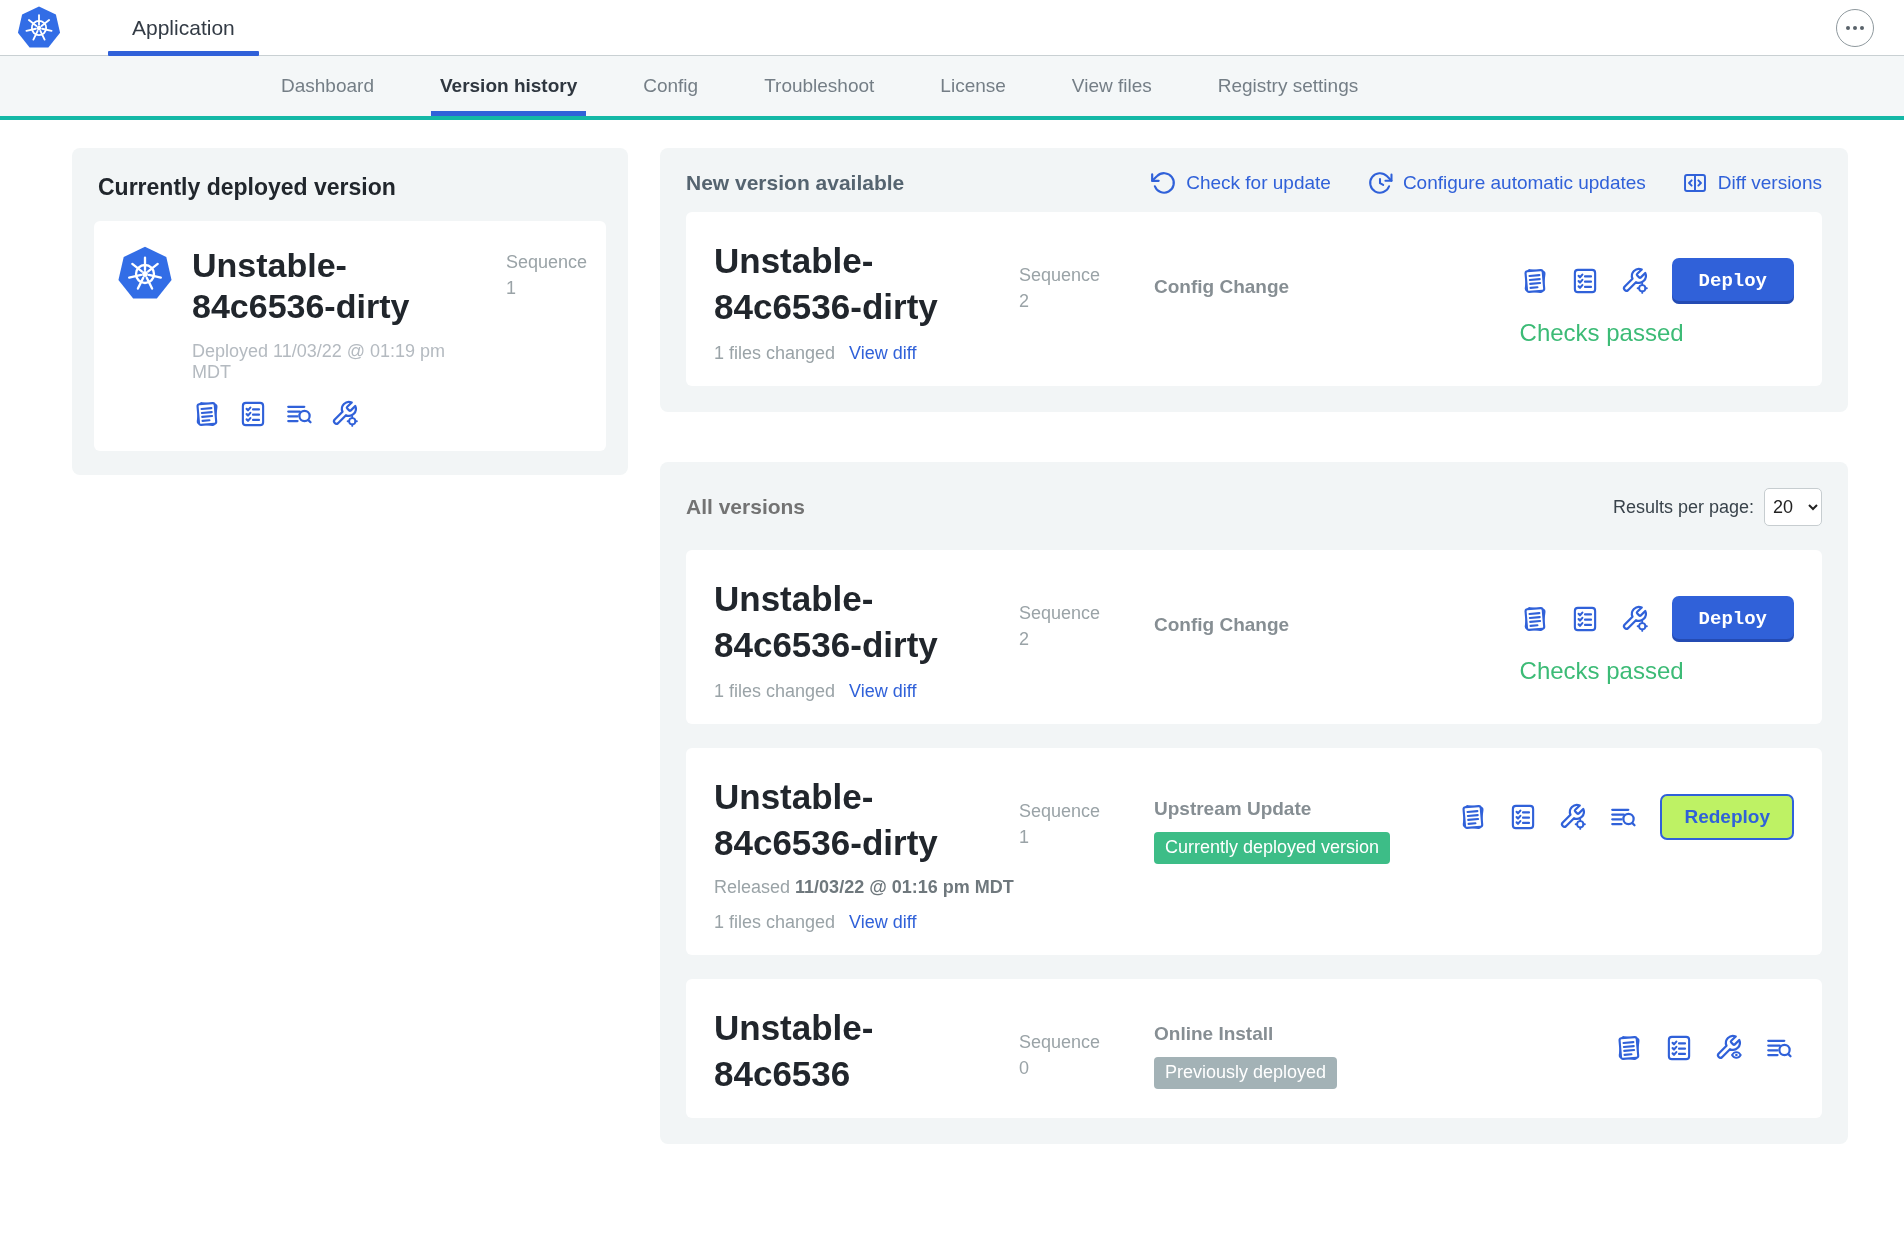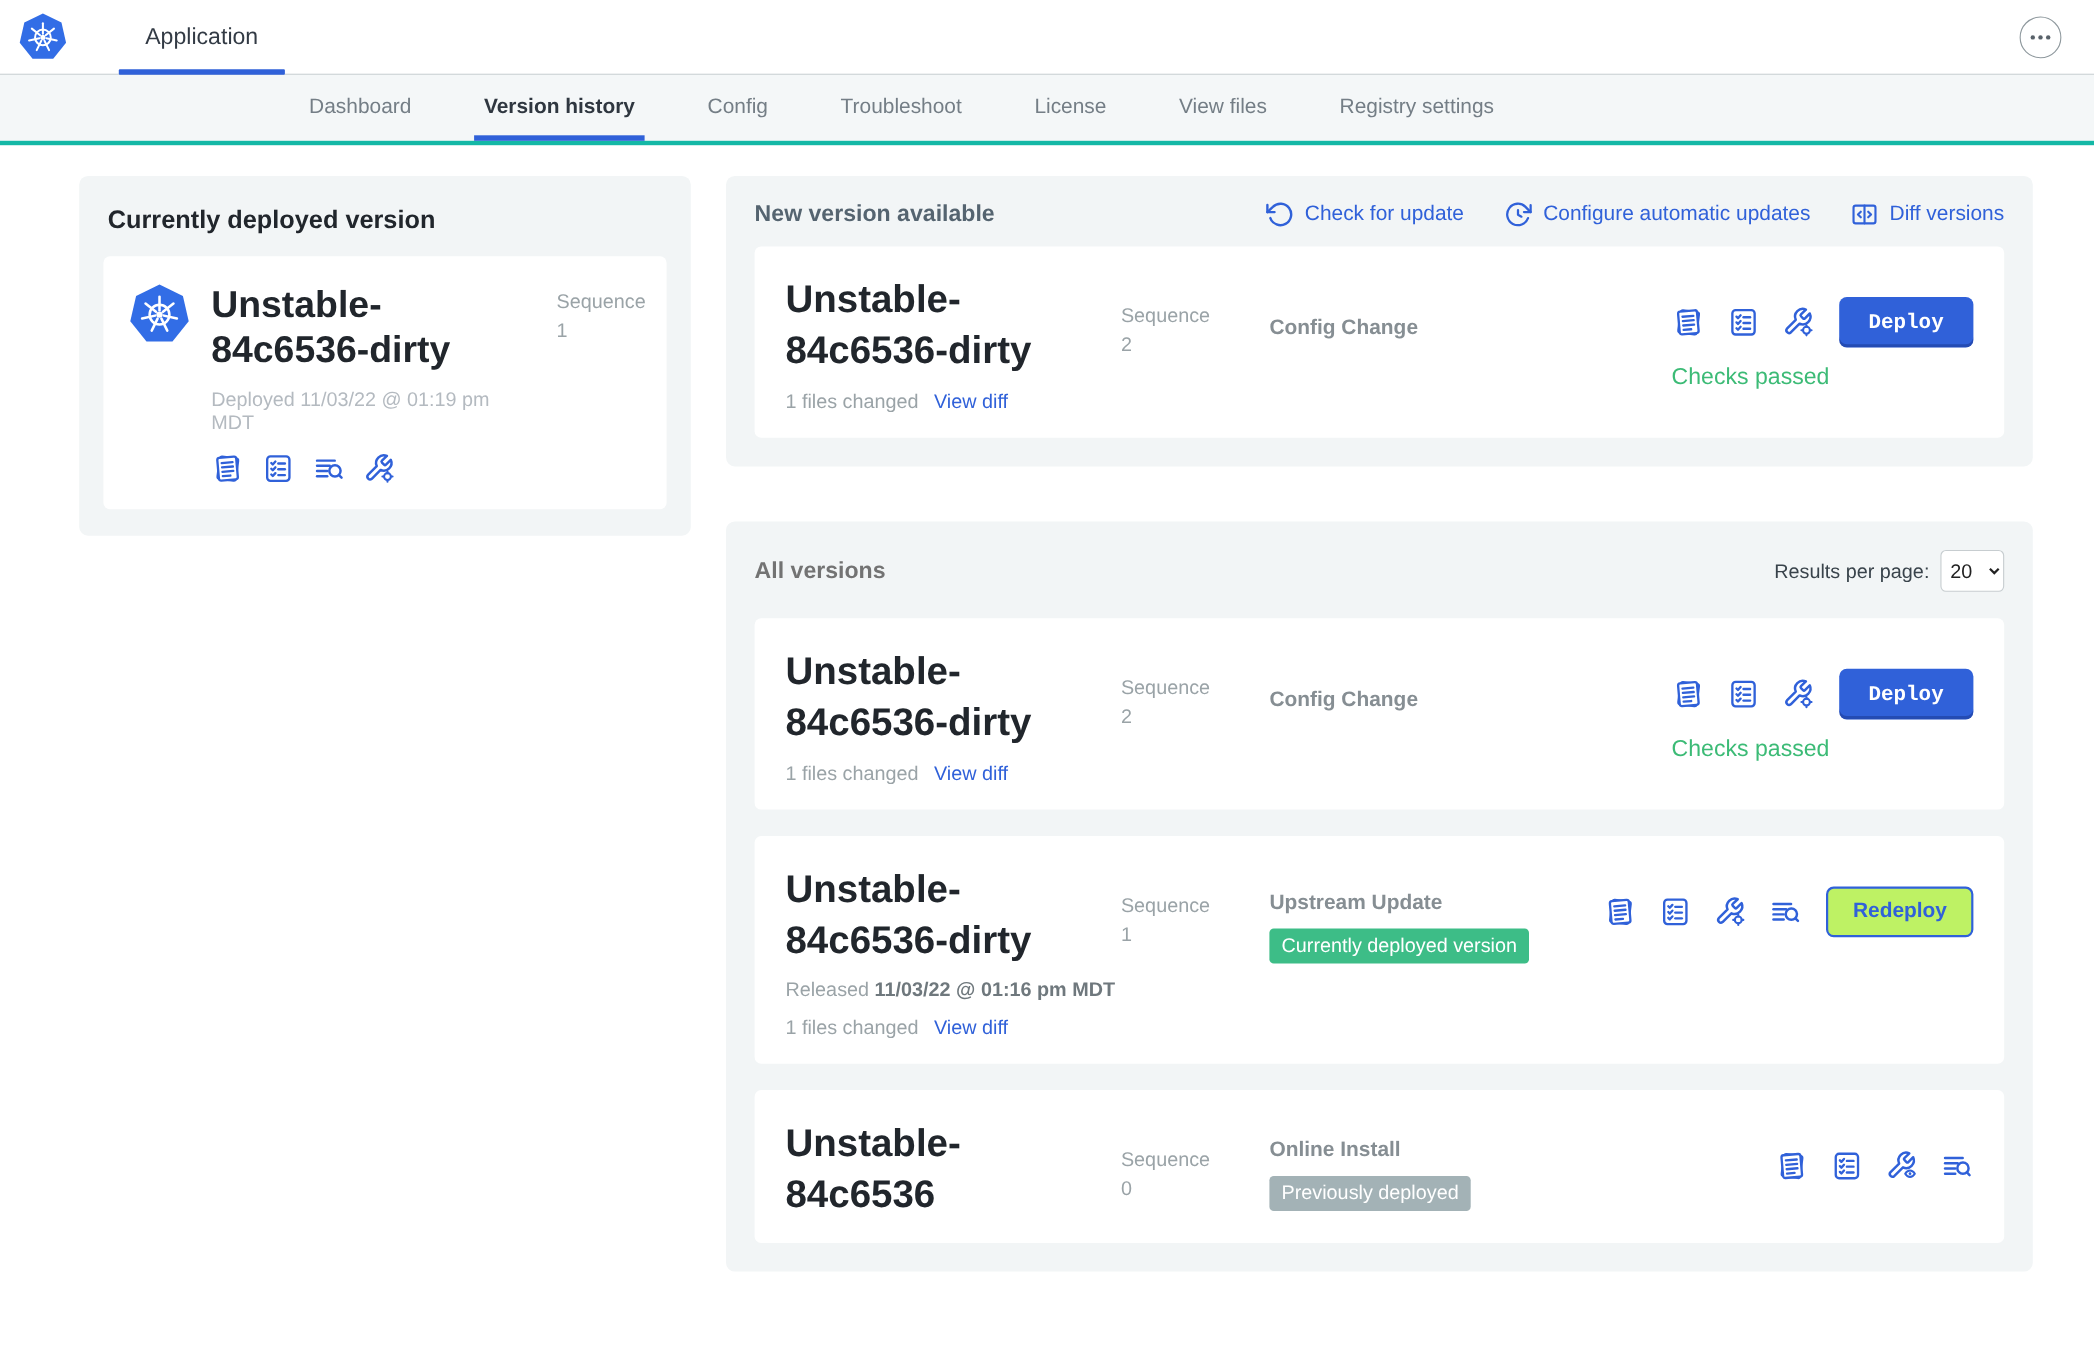--- a/index.html
+++ b/index.html
@@ -16,21 +16,21 @@
     --txt-light:#b4bac0;
     --txt-mid:#868e93;
   }
   *{box-sizing:border-box;}
   body{
     margin:0; width:1904px; height:1237px; overflow:hidden;
     background:#ffffff; font-family:"Liberation Sans", sans-serif;
     -webkit-font-smoothing:antialiased;
   }
   
-  .topbar{height:68px; background:#fff; border-bottom:1px solid #c9d0d3;
+  .topbar{height:56px; background:#fff; border-bottom:1px solid #c9d0d3;
     display:flex; align-items:center; padding:0 30px 0 16px; position:relative;}
   .logo-sm{width:46px;height:46px;display:block;}
   .app-tab{margin-left:46px; height:100%; display:flex; align-items:center;
     padding:0 24px; font-size:21px; color:#333b45; position:relative; cursor:pointer;}
   .app-tab .tab-underline{position:absolute; left:0; right:0; bottom:-1px; height:5px;
     background:var(--blue); border-radius:1px;}
   .ellipsis-btn{margin-left:auto; width:38px; height:38px; border-radius:50%;
     border:1px solid #8f999e; background:#fff; display:flex; align-items:center;
     justify-content:center; gap:3px; cursor:pointer;}
   .ellipsis-btn i{width:4px;height:4px;border-radius:50%;background:#59626a;display:block;}
@@ -91,21 +91,21 @@
   .badge.green{background:var(--green);}
   .badge.gray{background:var(--gray-badge);}
   .vc-right{display:flex; flex-direction:column; align-items:flex-start; padding-top:20px;}
   .vc-right.solo{padding-top:28px;}
   .vc-actions{display:flex; align-items:center; gap:22px;}
   .vc-icons{display:flex; gap:20px; color:var(--blue); align-items:center;}
   .btn{font-family:inherit; font-size:19px; font-weight:700; border-radius:7px; cursor:pointer;}
   .btn-deploy{background:var(--blue); color:#fff; border:none; padding:12px 27px;
     box-shadow:inset 0 -3px 0 rgba(14,34,110,.35);font-family:Liberation Mono, monospace;}
   .btn-redeploy{background:#bef264; color:var(--blue); border:2px solid var(--blue); padding:10px 22px;}
-  .checks{margin-top:15px; font-size:21px; color:var(--green-text);}
+  .checks{margin-top:15px; font-size:24px; color:var(--green-text);}
   .new-version-panel{margin-bottom:50px;}
   .all-versions-panel .panel-head{padding-top:26px; padding-bottom:24px;}
 </style>
 </head>
 <body>
 
 <header class="topbar">
   <svg class="logo-sm" viewBox="0 0 100 100">
     <polygon fill="#326de6" points="50,3 86.7,20.7 95.8,60.5 70.4,92.3 29.6,92.3 4.2,60.5 13.3,20.7"></polygon>
     <g stroke="#fff" stroke-width="4" fill="none" stroke-linecap="round">

